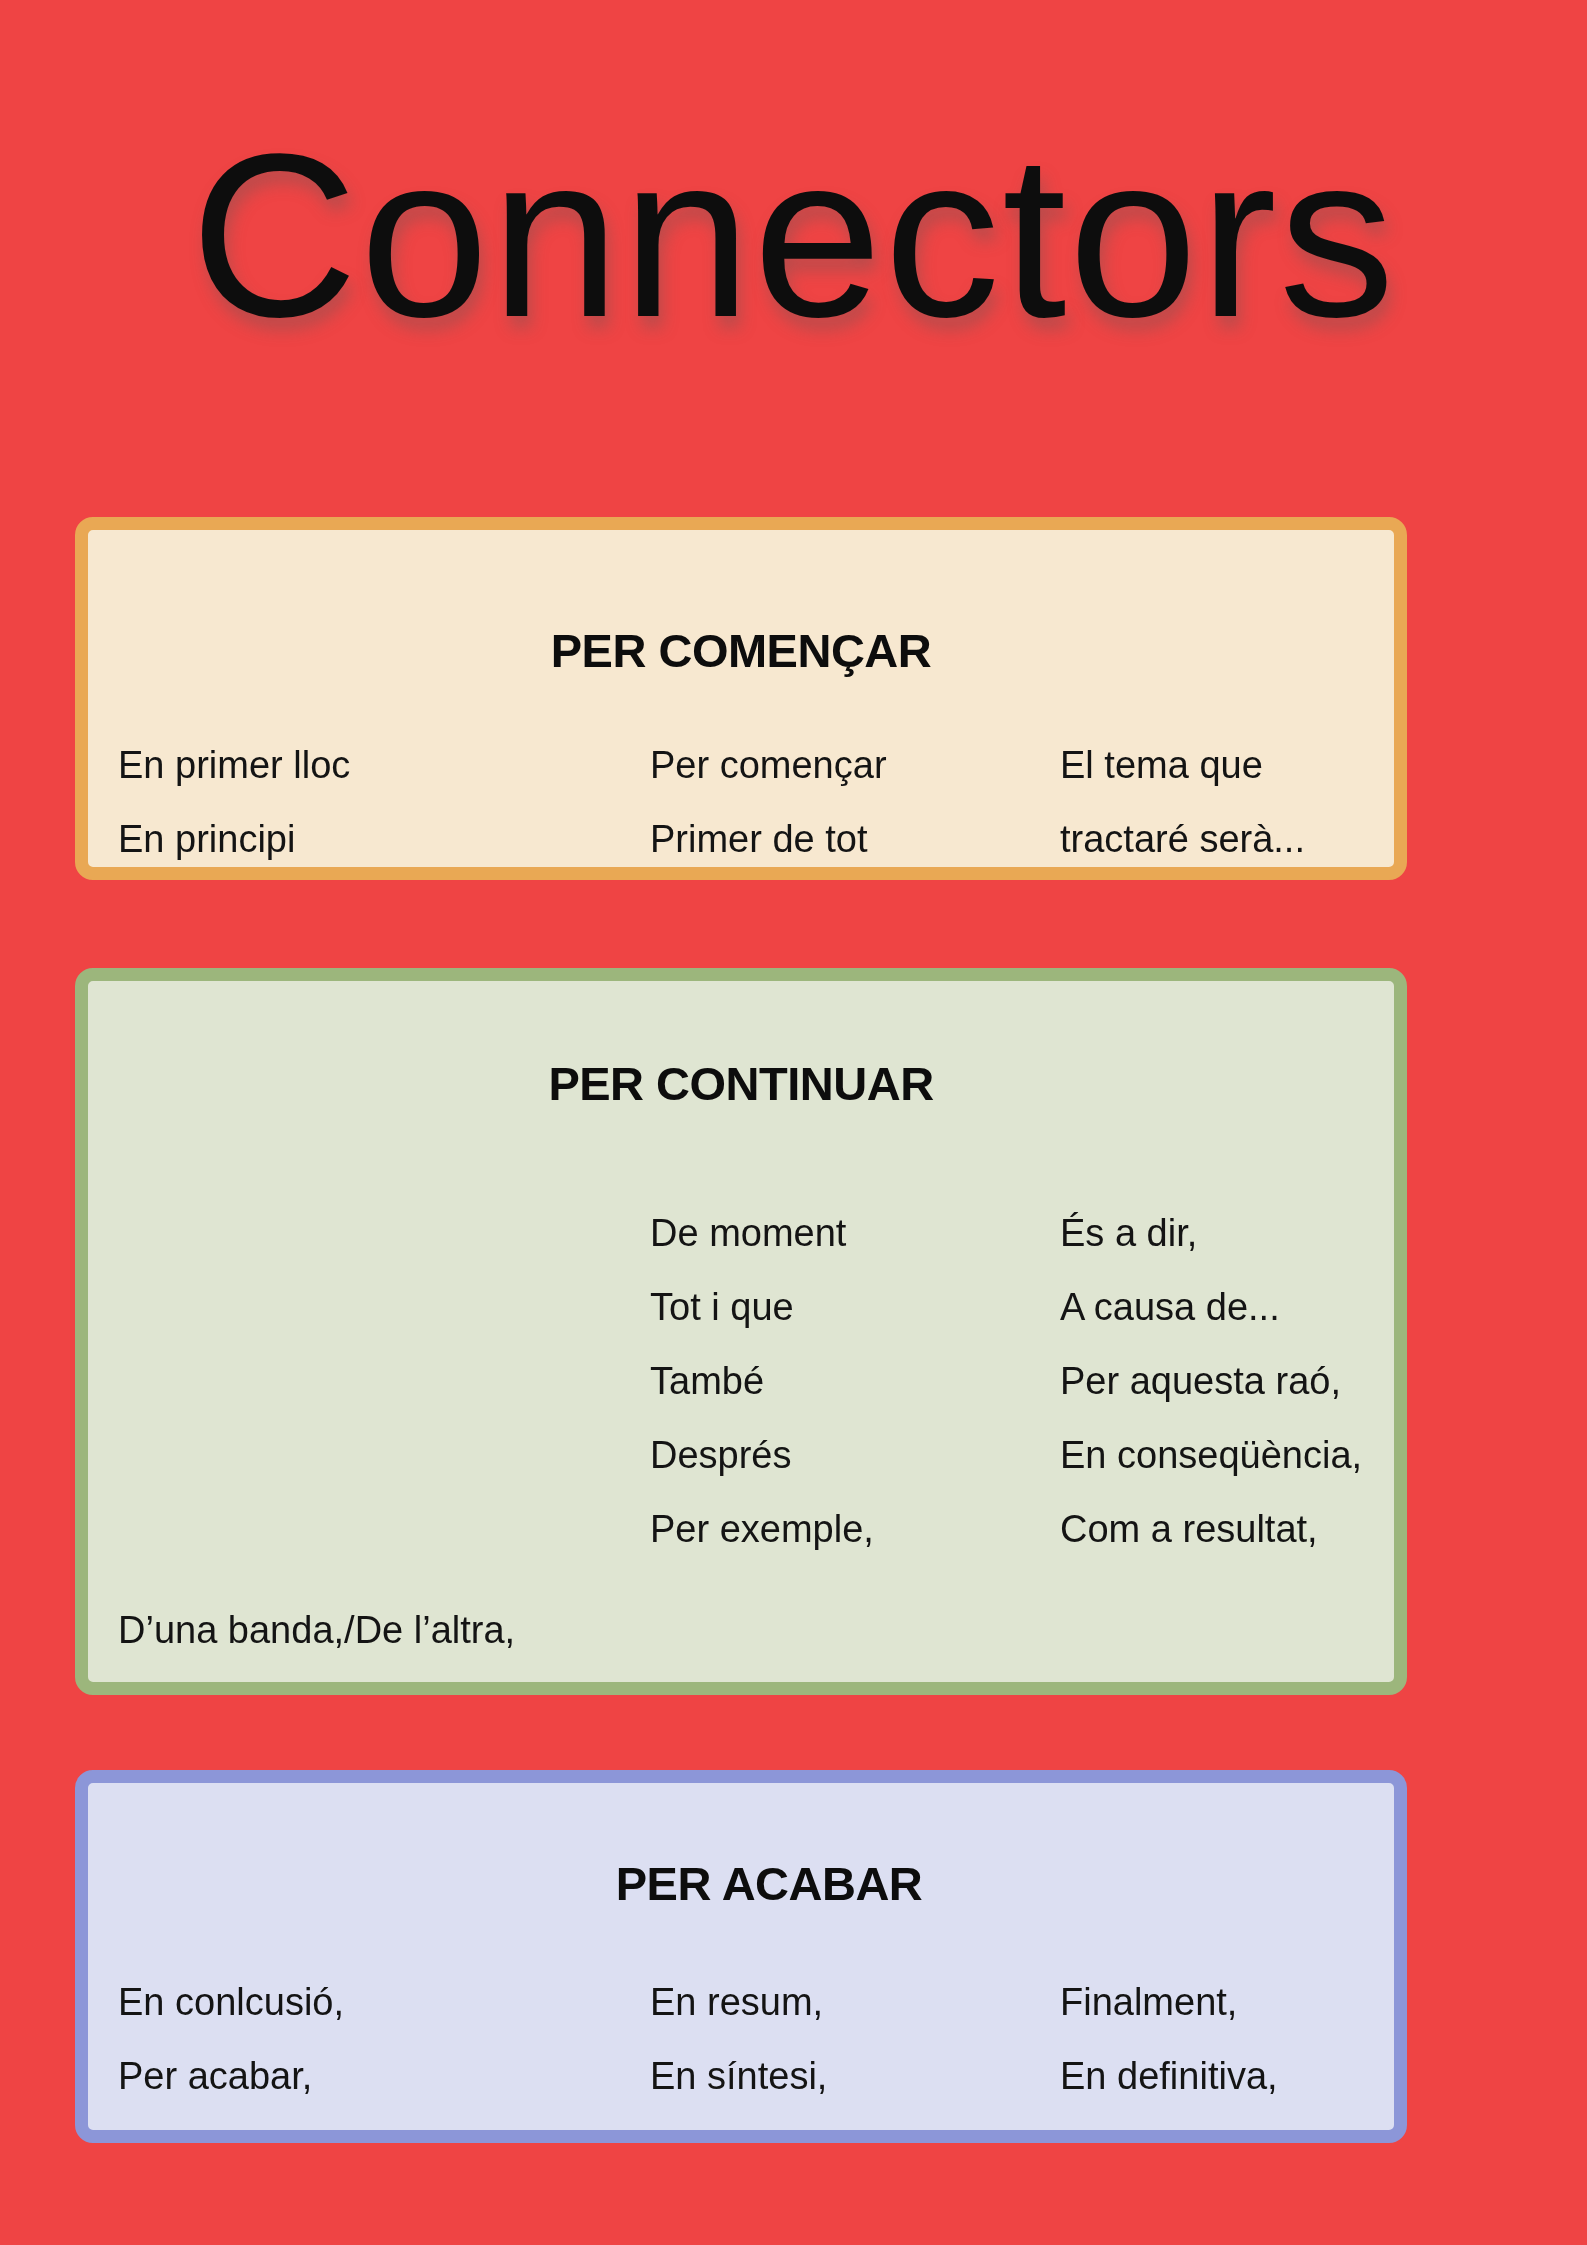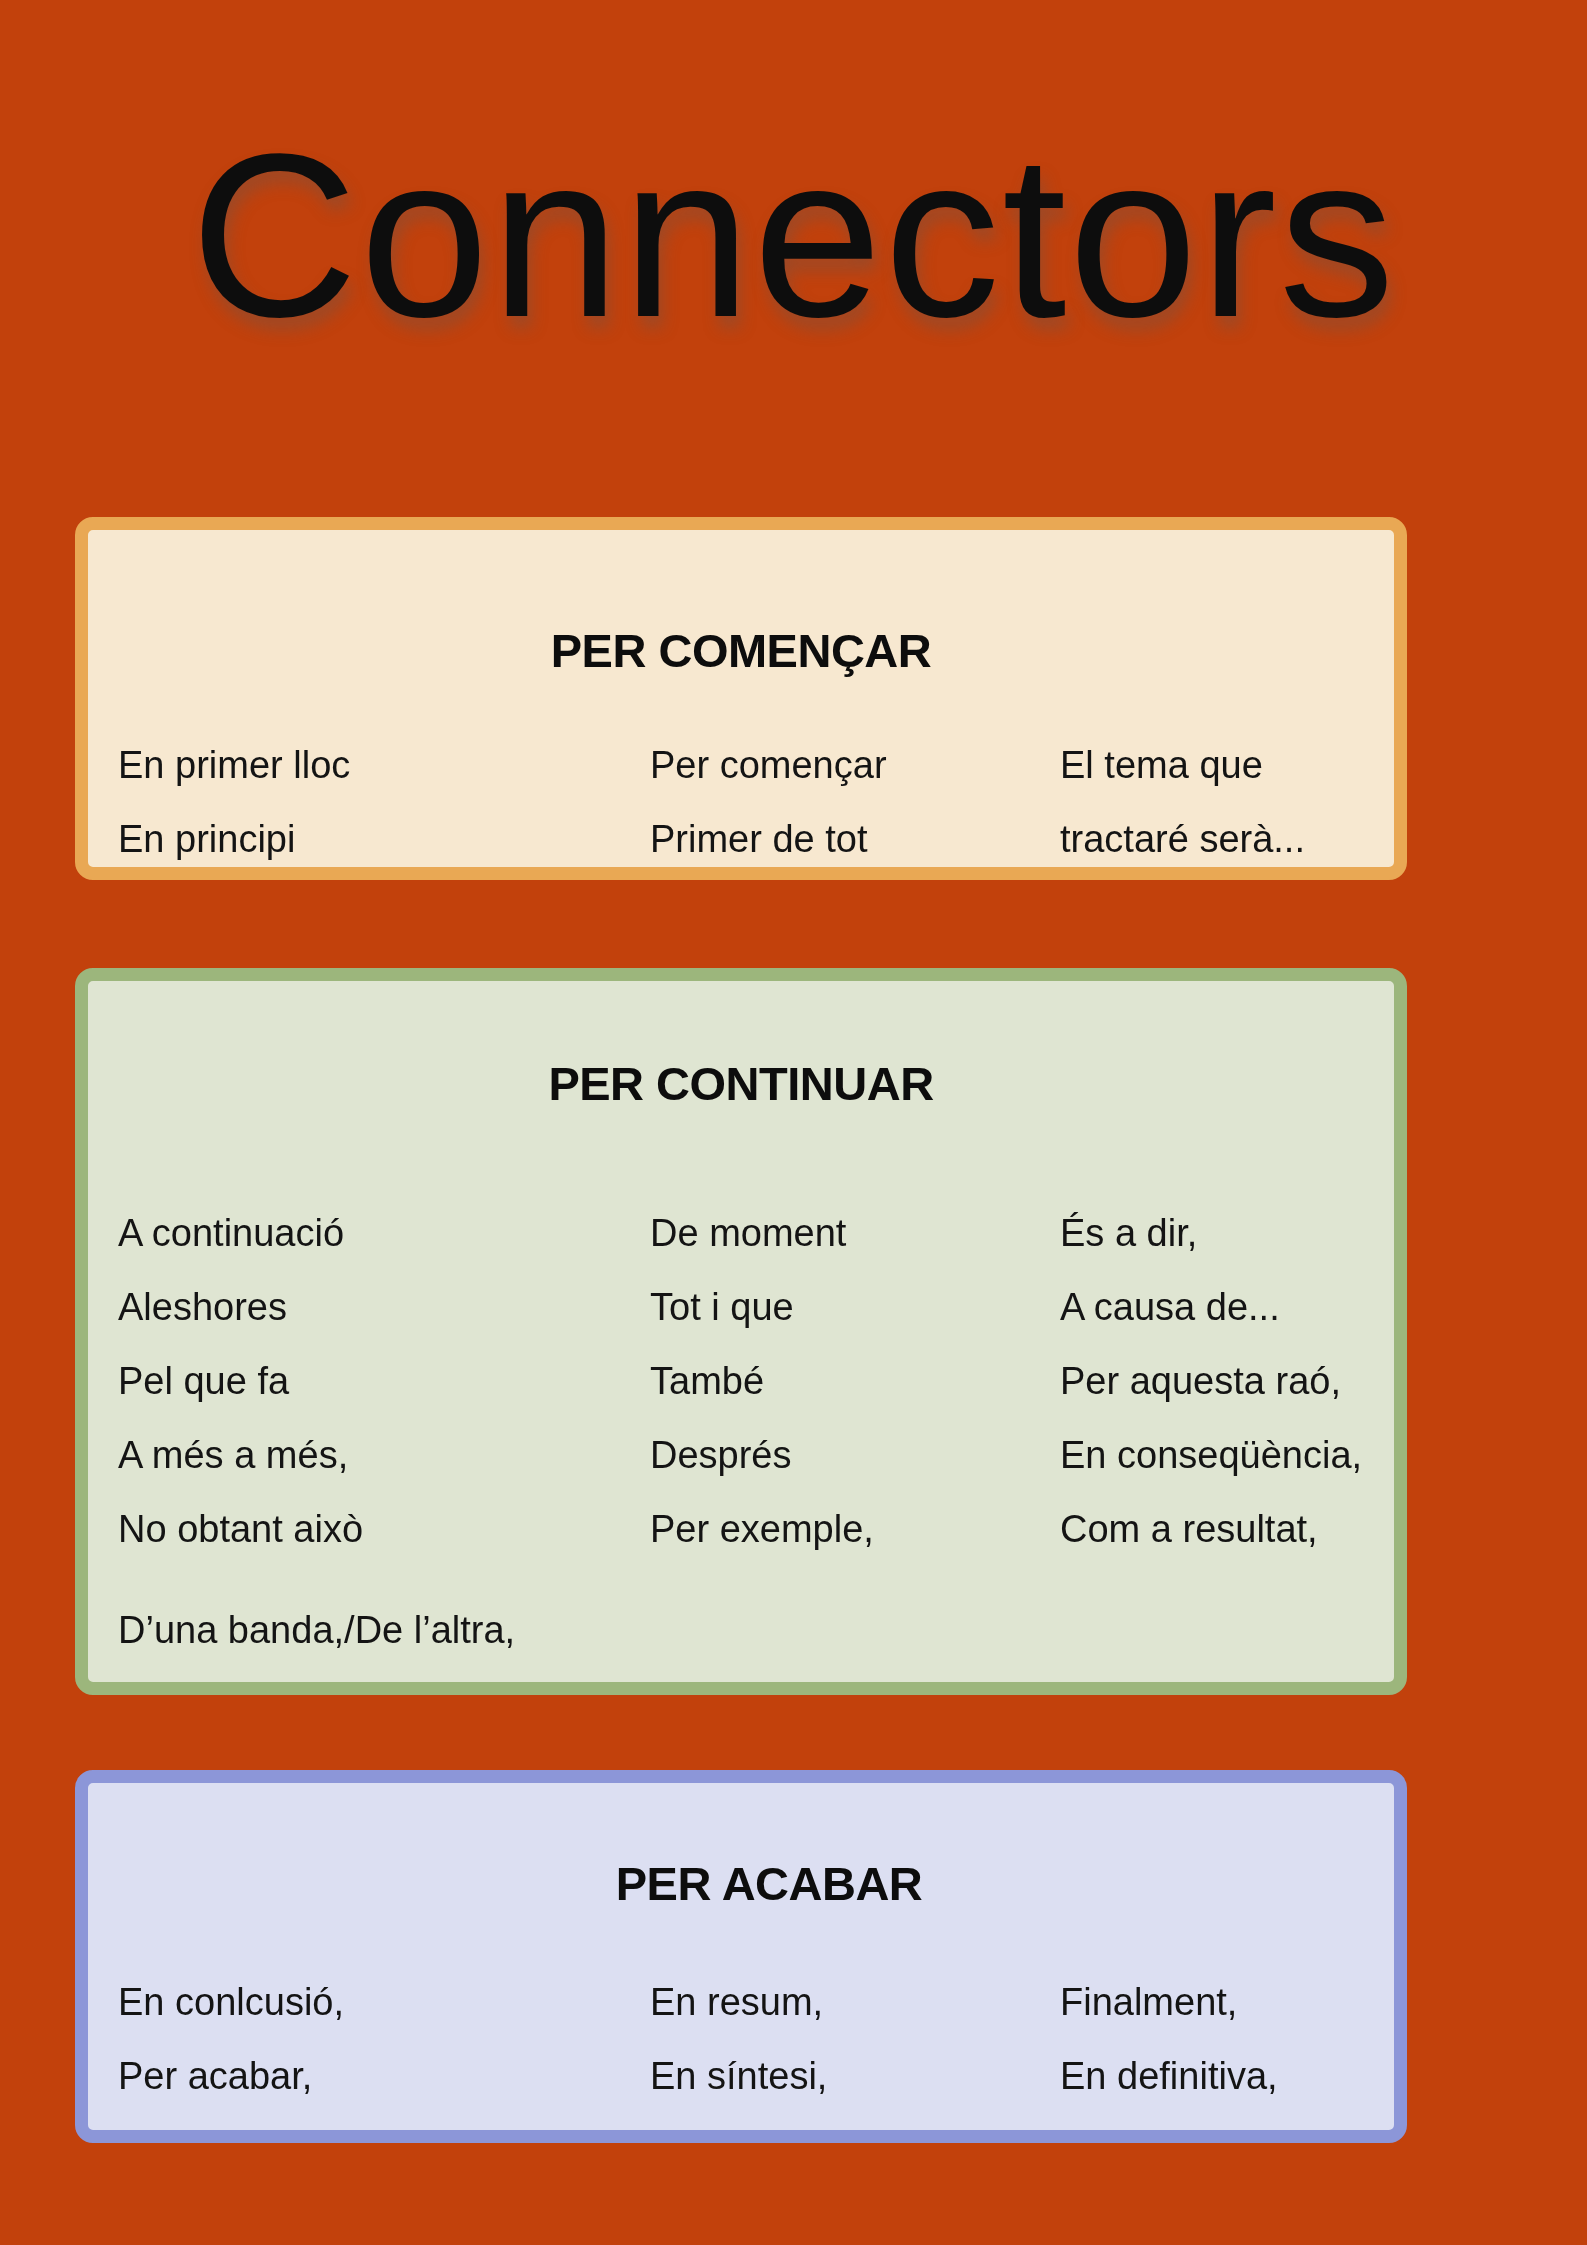--- a/index.html
+++ b/index.html
@@ -1,19 +1,19 @@
 <!DOCTYPE html>
 <html><head>
 <meta charset="utf-8">
 <style>
   html,body{margin:0;padding:0;background:#ffffff;}
   .page{
     position:relative;
     width:1587px;height:2245px;
-    background:#c2410c;
+    background:#ef4444;
     font-family:"Liberation Sans", sans-serif;
     color:#111111;
     overflow:hidden;
   }
   .title{
     position:absolute;
     top:96px;left:0;width:100%;
     margin:0;
     text-align:center;
     font-size:232px;
@@ -90,27 +90,20 @@
       <div class="col col3">
         <div class="line">El tema que</div>
         <div class="line">tractaré serà...</div>
       </div>
     </div>
   </section>
 
   <section class="box box2" style="border-color: rgb(156, 182, 124); background: rgb(223, 229, 210);">
     <h2 class="box-title">PER CONTINUAR</h2>
     <div class="cols">
-      <div class="col col1">
-        <div class="line">A continuació</div>
-        <div class="line">Aleshores</div>
-        <div class="line">Pel que fa</div>
-        <div class="line">A més a més,</div>
-        <div class="line">No obtant això</div>
-      </div>
       <div class="col col2">
         <div class="line">De moment</div>
         <div class="line">Tot i que</div>
         <div class="line">També</div>
         <div class="line">Després</div>
         <div class="line">Per exemple,</div>
       </div>
       <div class="col col3">
         <div class="line">És a dir,</div>
         <div class="line">A causa de...</div>

